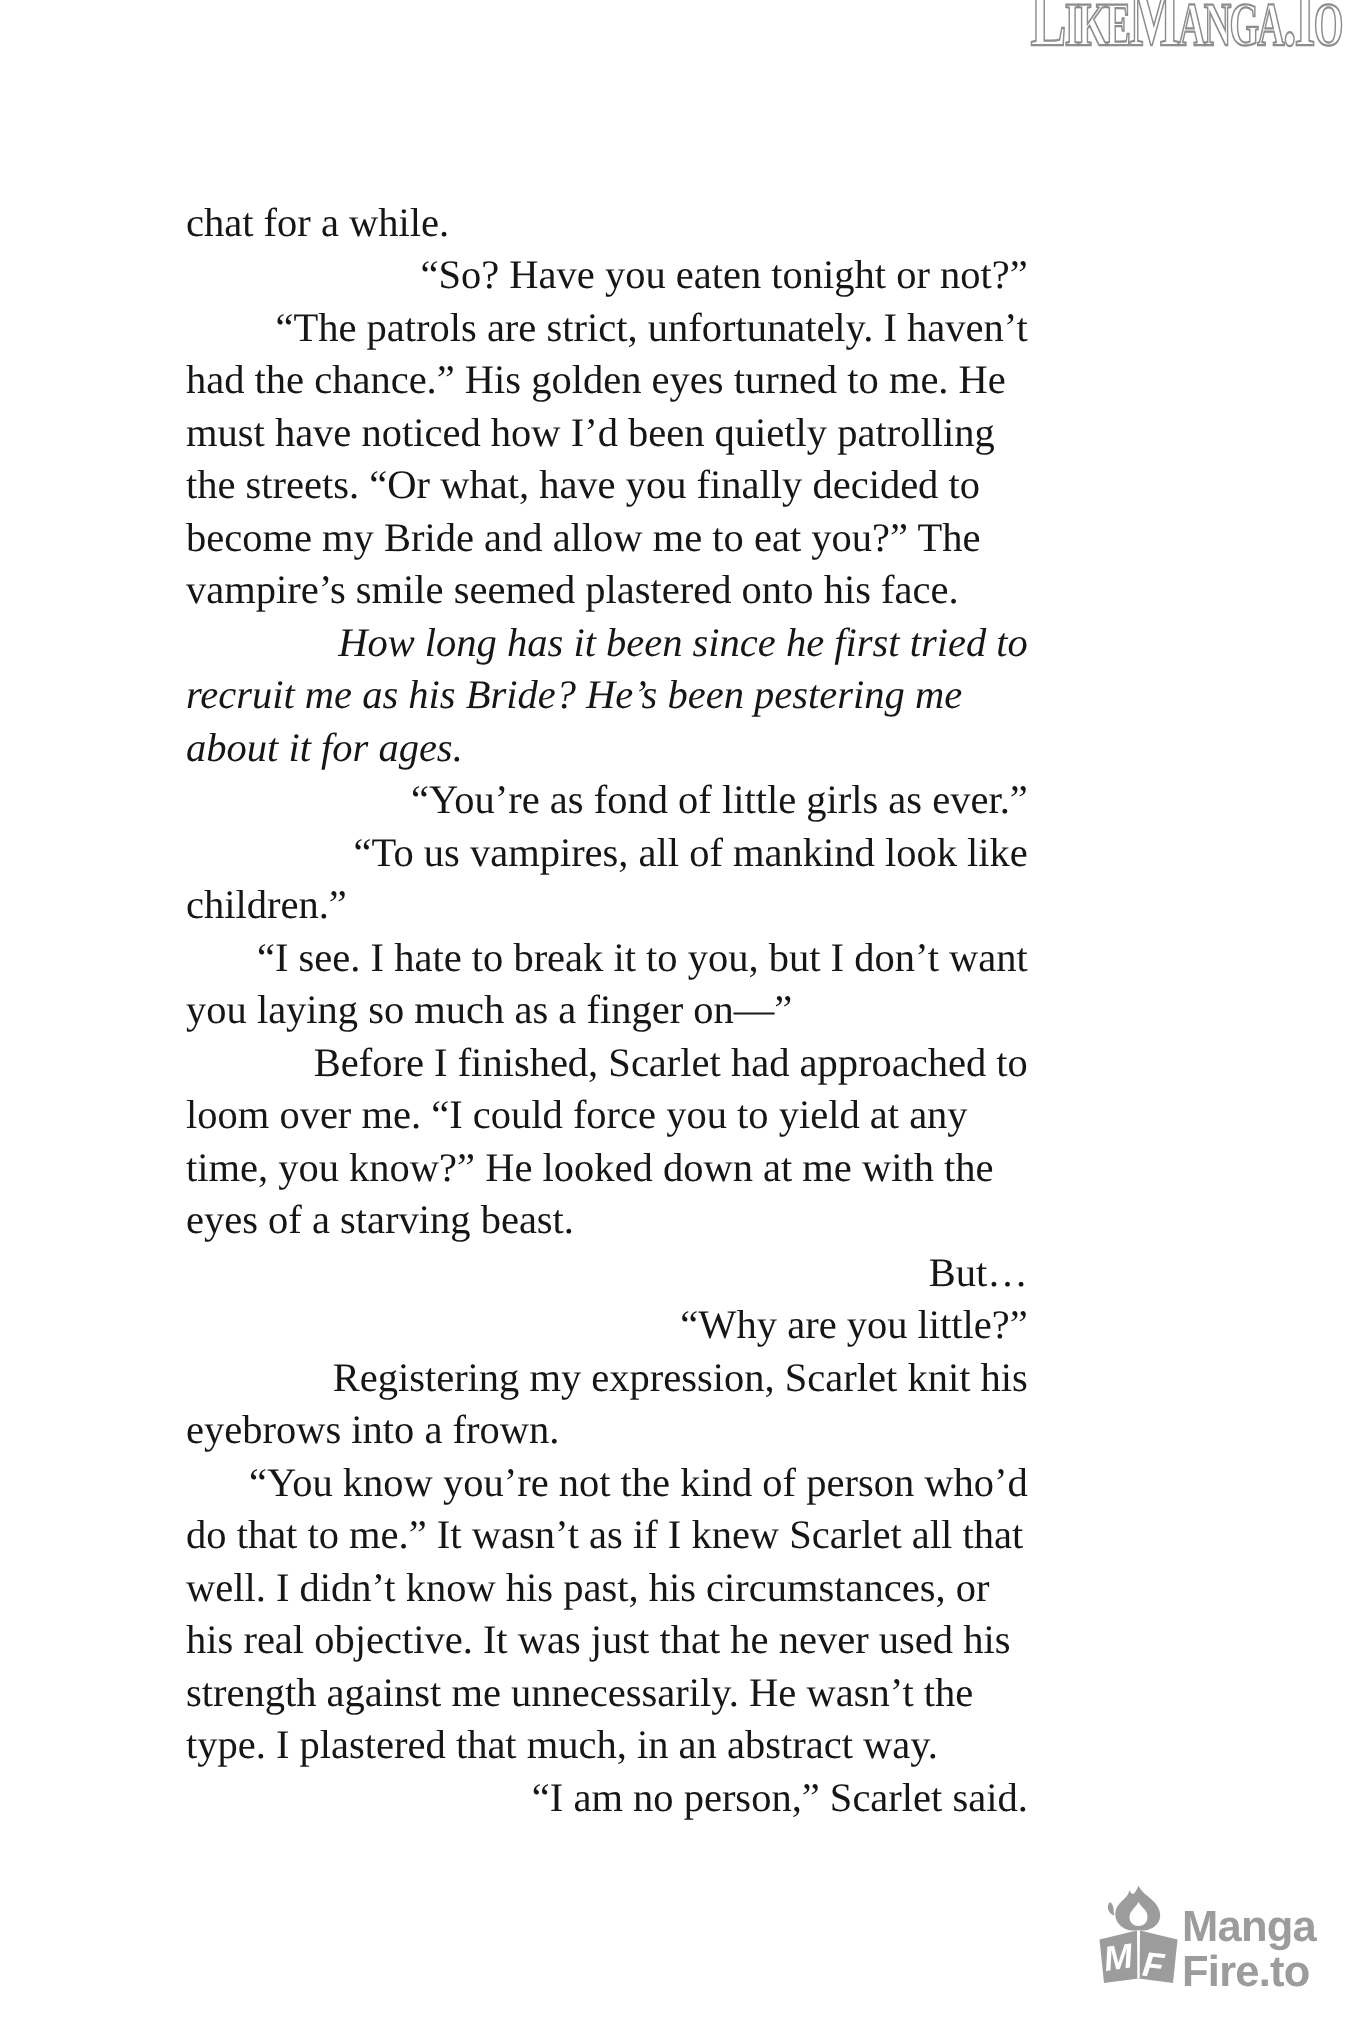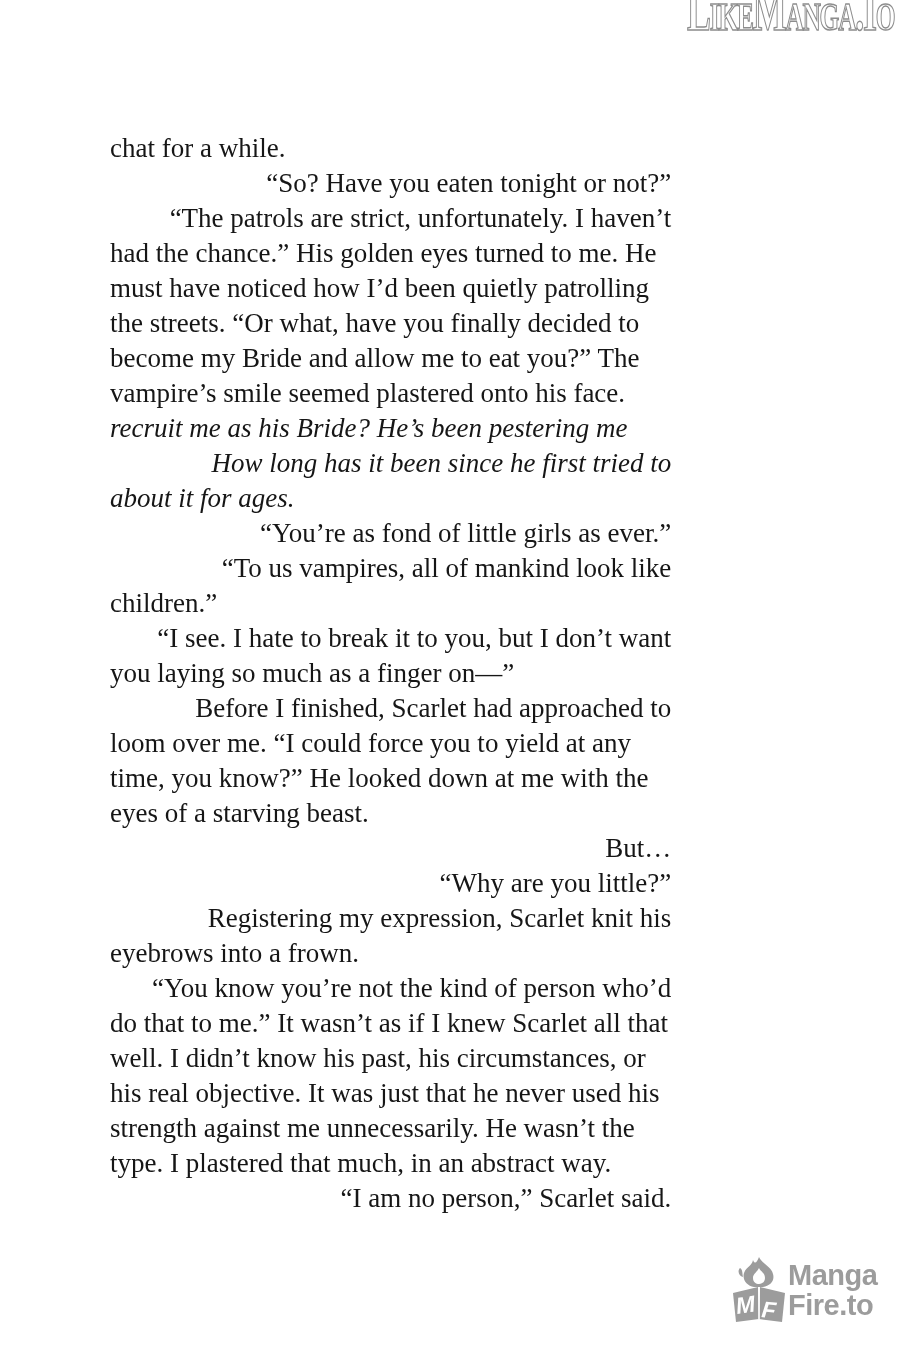--- a/index.html
+++ b/index.html
@@ -25,21 +25,21 @@
     color: #ffffff;
     -webkit-text-stroke: 1.5px #8d8d8d;
     transform: scaleX(0.62);
     transform-origin: 100% 0;
     white-space: nowrap;
   }
 
   
   .text-block {
     position: absolute;
-    left: 110px;
+    left: 124px;
     top: 131px;
     font-size: 27px;
     line-height: 35px;
     color: #161616;
   }
   .line { white-space: nowrap; }
   .line.indent { padding-left: 42px; text-align: right; }
   .line.italic { font-style: italic; }
 
   
@@ -49,21 +49,21 @@
     top: 1256px;
     display: flex;
     align-items: flex-start;
     gap: 1px;
   }
   .logo-icon { display: block; width: 56px; height: 68px; }
   .logo-icon svg { display: block; }
   .logo-text {
     display: flex;
     flex-direction: column;
-    margin-top: 4px;
+    margin-top: 14px;
     font-family: "Liberation Sans", sans-serif;
     font-weight: bold;
     font-size: 29px;
     line-height: 30px;
     letter-spacing: -0.5px;
     color: #9c9c9c;
   }
 </style>
 </head>
 <body>
@@ -74,22 +74,22 @@
 
   <main class="text-block" id="novel-text">
       <div class="line">chat for a while.</div>
       <div class="line indent">“So? Have you eaten tonight or not?”</div>
       <div class="line indent">“The patrols are strict, unfortunately. I haven’t</div>
       <div class="line">had the chance.” His golden eyes turned to me. He</div>
       <div class="line">must have noticed how I’d been quietly patrolling</div>
       <div class="line">the streets. “Or what, have you finally decided to</div>
       <div class="line">become my Bride and allow me to eat you?” The</div>
       <div class="line">vampire’s smile seemed plastered onto his face.</div>
+      <div class="line italic indent">How long has it been since he first tried to</div>
       <div class="line italic">recruit me as his Bride? He’s been pestering me</div>
-      <div class="line italic indent">How long has it been since he first tried to</div>
       <div class="line italic">about it for ages.</div>
       <div class="line indent">“You’re as fond of little girls as ever.”</div>
       <div class="line indent">“To us vampires, all of mankind look like</div>
       <div class="line">children.”</div>
       <div class="line indent">“I see. I hate to break it to you, but I don’t want</div>
       <div class="line">you laying so much as a finger on—”</div>
       <div class="line indent">Before I finished, Scarlet had approached to</div>
       <div class="line">loom over me. “I could force you to yield at any</div>
       <div class="line">time, you know?” He looked down at me with the</div>
       <div class="line">eyes of a starving beast.</div>

